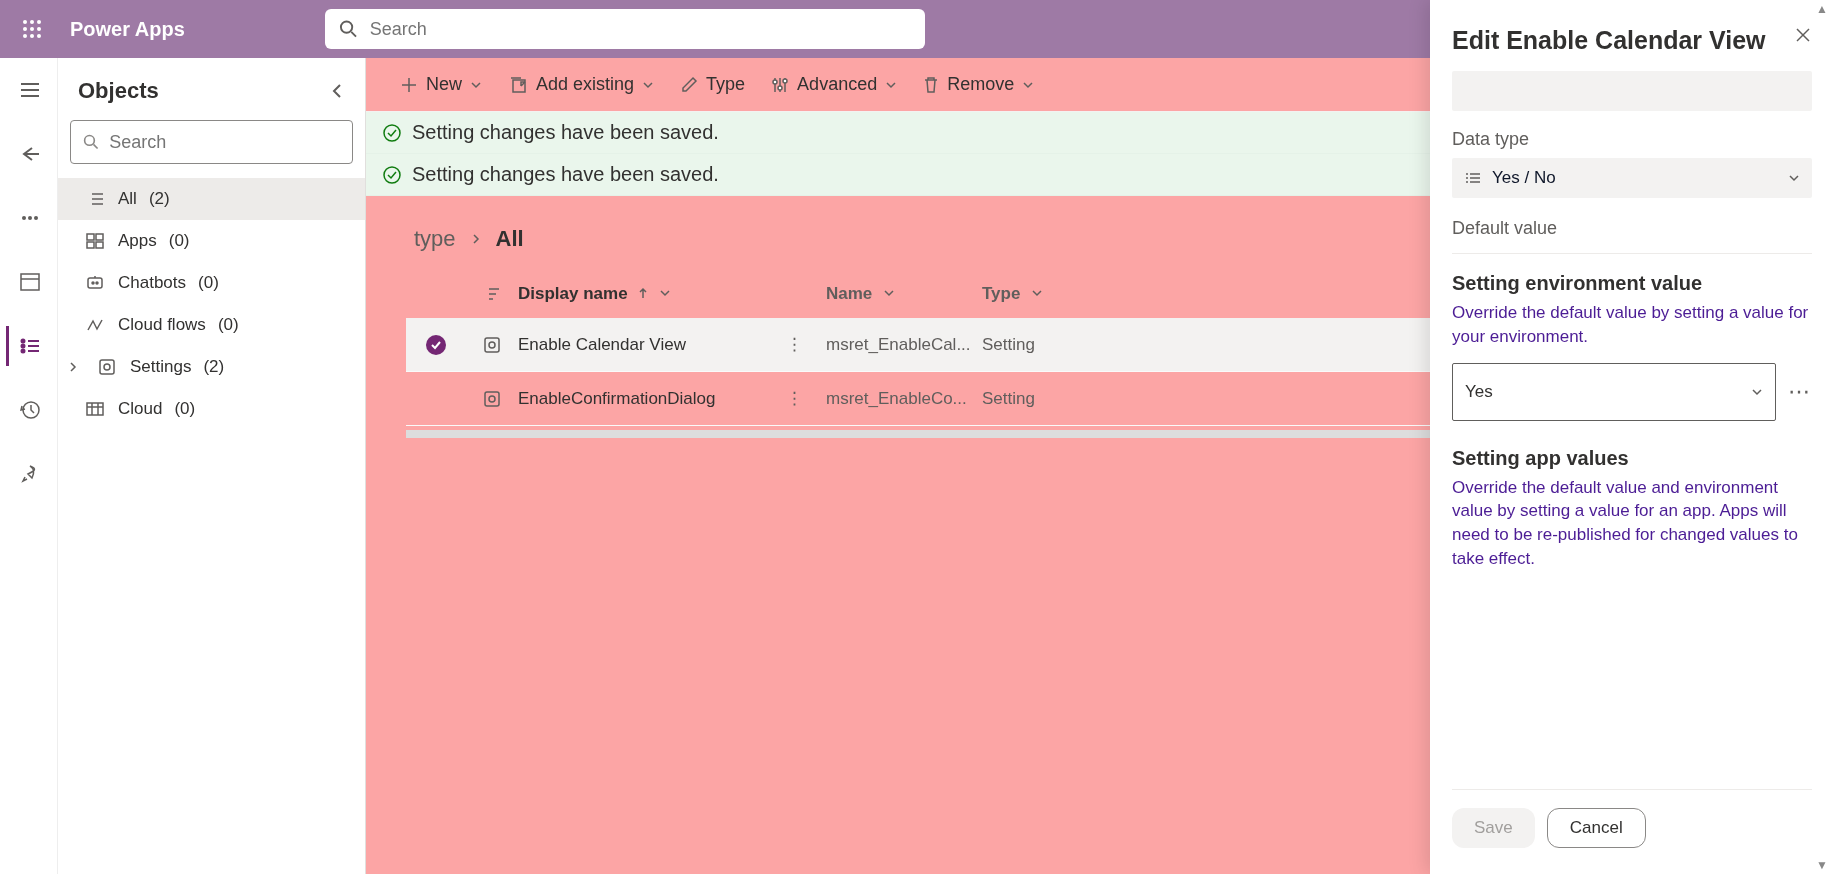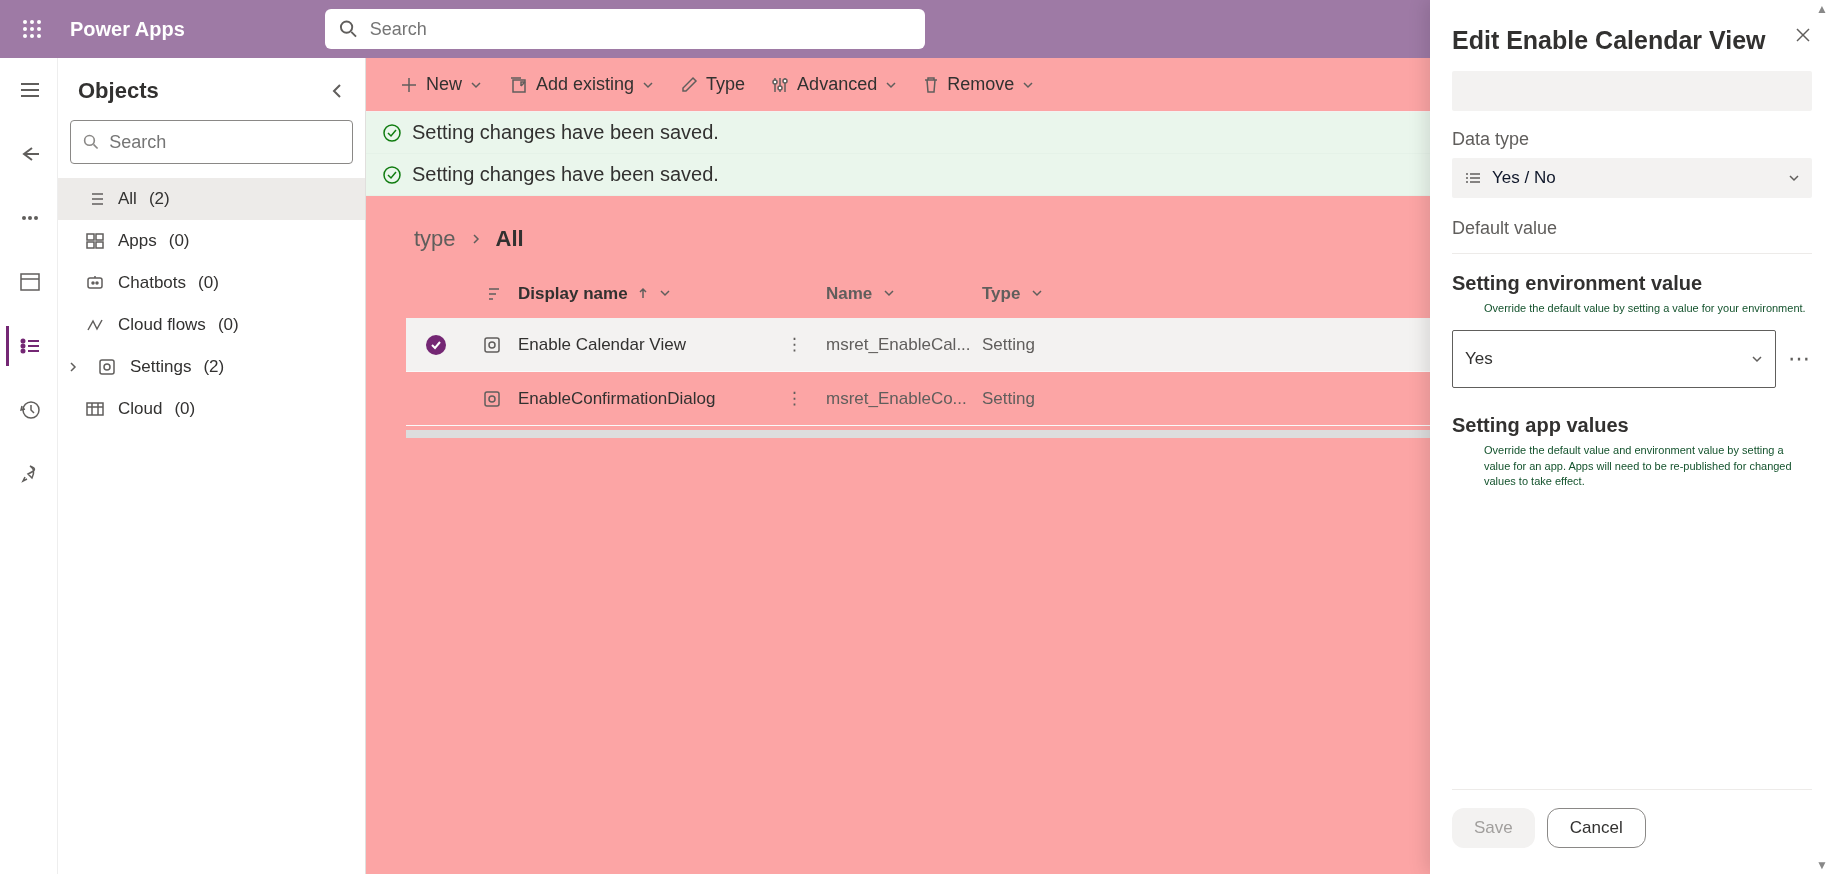--- a/index.html
+++ b/index.html
@@ -60,21 +60,21 @@
 .panel { position: absolute; top: 0; right: 0; width: 404px; height: 100%; background: #fff; box-shadow: -4px 0 18px rgba(0,0,0,.12); padding: 26px 22px; display: flex; flex-direction: column; }
 .panel-head { display: flex; align-items: flex-start; justify-content: space-between; margin-bottom: 16px; }
 .panel-title { font-size: 25px; font-weight: 600; }
 .close-x { cursor: pointer; color: #605e5c; }
 .field-box { height: 40px; background: #f3f2f1; border-radius: 2px; margin-bottom: 18px; }
 .field-label { font-size: 18px; color: #605e5c; margin-bottom: 8px; }
 .field-select { height: 40px; background: #f3f2f1; border-radius: 2px; display: flex; align-items: center; justify-content: space-between; padding: 0 12px; font-size: 17px; color: #0f172a; margin-bottom: 20px; }
 .field-select .left { display: flex; align-items: center; gap: 10px; }
 .divider { height: 1px; background: #edebe9; margin: 6px 0 18px 0; }
 .section-title { font-size: 20px; font-weight: 600; margin-bottom: 6px; }
-.section-desc { font-size: 11px; color: #14532d; line-height: 1.4; margin-bottom: 14px; margin-left: 32px; }
+.section-desc { font-size: 17px; color: #4c1d95; line-height: 1.4; margin-bottom: 14px; }
 .yes-row { display: flex; align-items: center; gap: 12px; margin-bottom: 26px; }
 .yes-select { flex: 1; height: 58px; border: 1px solid #605e5c; border-radius: 2px; display: flex; align-items: center; justify-content: space-between; padding: 0 12px; font-size: 17px; cursor: pointer; }
 .overflow-dots { color: #605e5c; cursor: pointer; font-size: 22px; letter-spacing: 2px; }
 .footer { margin-top: auto; display: flex; gap: 12px; border-top: 1px solid #edebe9; padding-top: 18px; }
 .btn { height: 40px; padding: 0 22px; font-size: 17px; border-radius: 12px; cursor: pointer; display: flex; align-items: center; }
 .btn.save { background: #f3f2f1; color: #a19f9d; border: none; }
 .btn.cancel { background: #fff; border: 1px solid #8a8886; color: #323130; }
 
 .scroll-arrows { position: absolute; right: 4px; top: 2px; width: 16px; display: flex; flex-direction: column; align-items: center; justify-content: space-between; height: calc(100% - 4px); color: #888; font-size: 12px; pointer-events: none; }
 </style>

